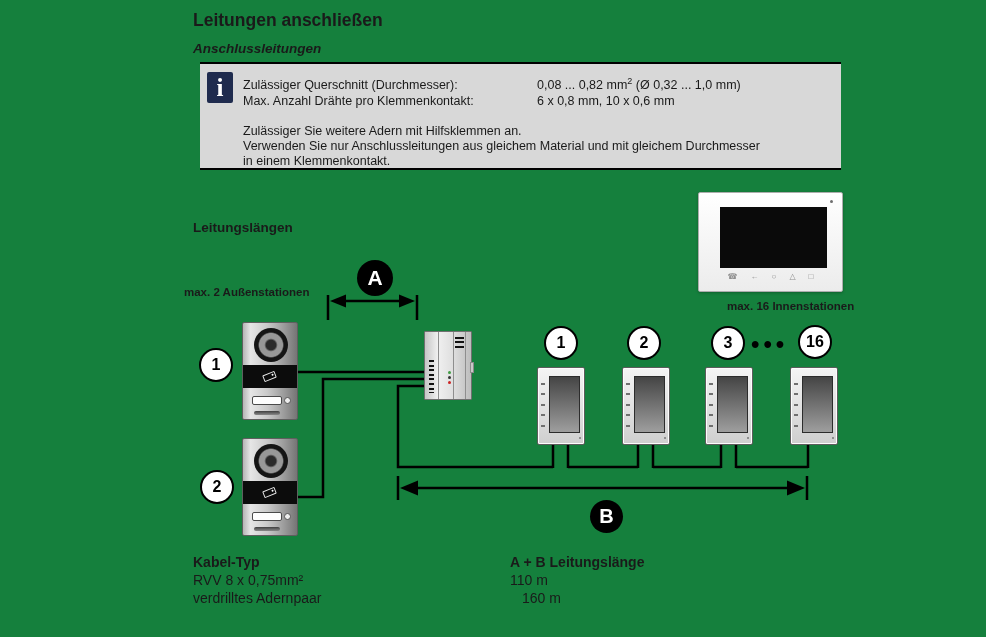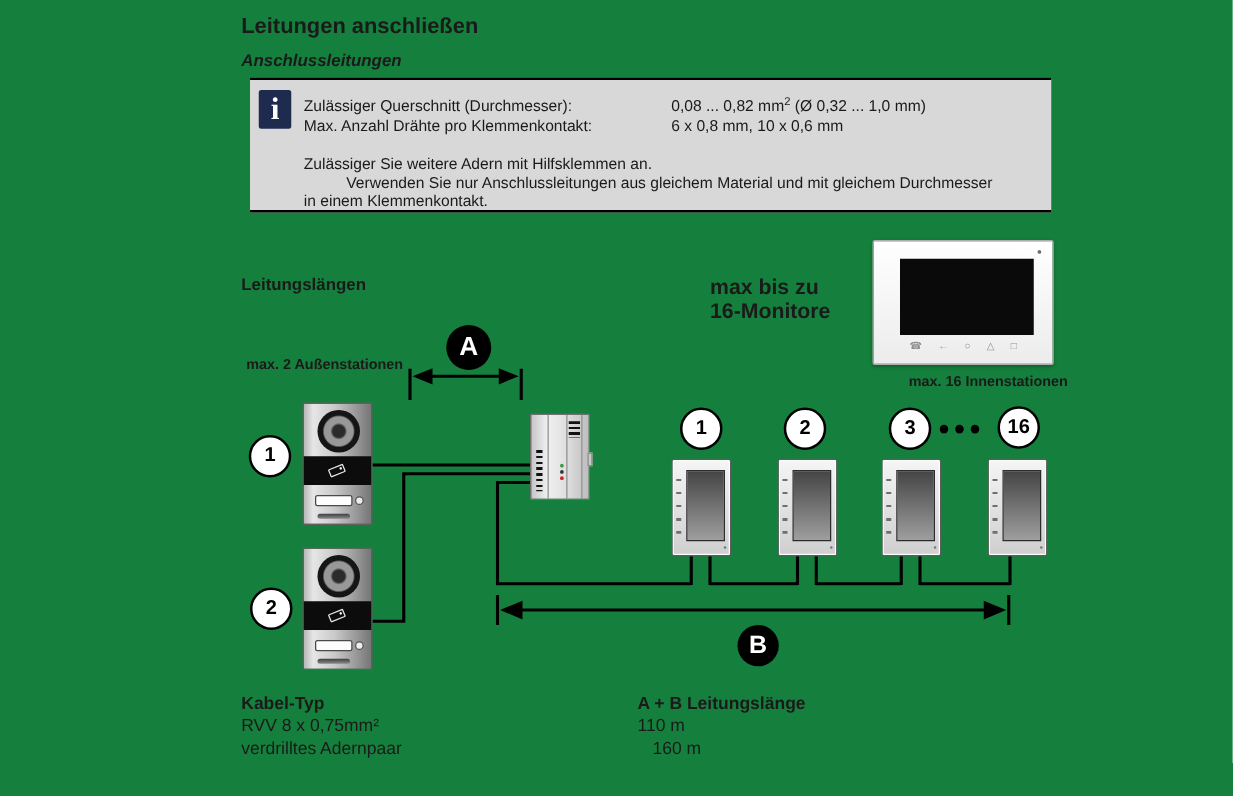--- a/index.html
+++ b/index.html
@@ -15,25 +15,25 @@
              background:#d8d8d8; border-top:2px solid #000; border-bottom:2px solid #000; }
   .info-icon { position:absolute; left:7px; top:8px; width:26px; height:31px;
                background:#1f2b4e; border-radius:2px; color:#fff;
                font-family:"Liberation Serif", serif; font-weight:bold; font-size:25px;
                display:flex; align-items:center; justify-content:center; line-height:1; }
   .spec-row { position:absolute; left:43px; font-size:12.5px; line-height:15px; white-space:nowrap; }
   .spec-row .spec-label { display:inline-block; width:294px; }
   .spec-row sup { font-size:9px; }
   .spec-r1 { top:10px; } .spec-r2 { top:26px; }
   .note { position:absolute; left:43px; font-size:12.5px; line-height:15px; white-space:nowrap; }
-  .note-l1 { top:60px; } .note-l2 { top:75px;margin-left:34px; } .note-l3 { top:90px;text-align:right; }
+  .note-l1 { top:60px; } .note-l2 { top:75px; } .note-l3 { top:90px;text-align:right; }
 
   
   .leit-title { position:absolute; left:193px; top:220px; font-size:13.5px; font-weight:bold; }
-  .outdoor-label { position:absolute; left:197px; top:286px; font-size:11.5px; font-weight:bold; }
+  .outdoor-label { position:absolute; left:184px; top:286px; font-size:11.5px; font-weight:bold; }
   .indoor-label { position:absolute; left:727px; top:300px; font-size:11.5px; font-weight:bold; }
   .monitor-note { position:absolute; left:568px; top:220px; font-size:17px; font-weight:bold; line-height:19px; }
 
   
   .dim-circle { position:absolute; width:36px; height:36px; border-radius:50%; background:#000;
                 color:#fff; font-weight:bold; font-size:21px; display:flex; align-items:center; justify-content:center; }
   .dim-a { left:357px; top:260px; }
   .dim-b { left:590px; top:500px; width:33px; height:33px; font-size:20px; }
 
   
@@ -114,24 +114,20 @@
     <div class="spec-row spec-r2">
       <span class="spec-label">Max. Anzahl Drähte pro Klemmenkontakt:</span><span class="spec-value"><span>6 x 0,8 mm, 10 x 0,6 mm</span><sup></sup><span></span></span>
     </div>
     <div class="note note-l1">Zulässiger Sie weitere Adern mit Hilfsklemmen an.</div>
     <div class="note note-l2">Verwenden Sie nur Anschlussleitungen aus gleichem Material und mit gleichem Durchmesser</div>
     <div class="note note-l3">in einem Klemmenkontakt.</div>
   </div>
 
   <div class="leit-title">Leitungslängen</div>
   <div class="outdoor-label">max. 2 Außenstationen</div>
-  <div class="monitor-note">
-    <div>max bis zu</div>
-    <div>16-Monitore</div>
-  </div>
   <div class="indoor-label">max. 16 Innenstationen</div>
 
   <div class="product">
     <div class="prod-screen"></div>
     <div class="prod-cam"></div>
     <div class="prod-icons">
       <span>☎</span>
       <span>←</span>
       <span>○</span>
       <span>△</span>

